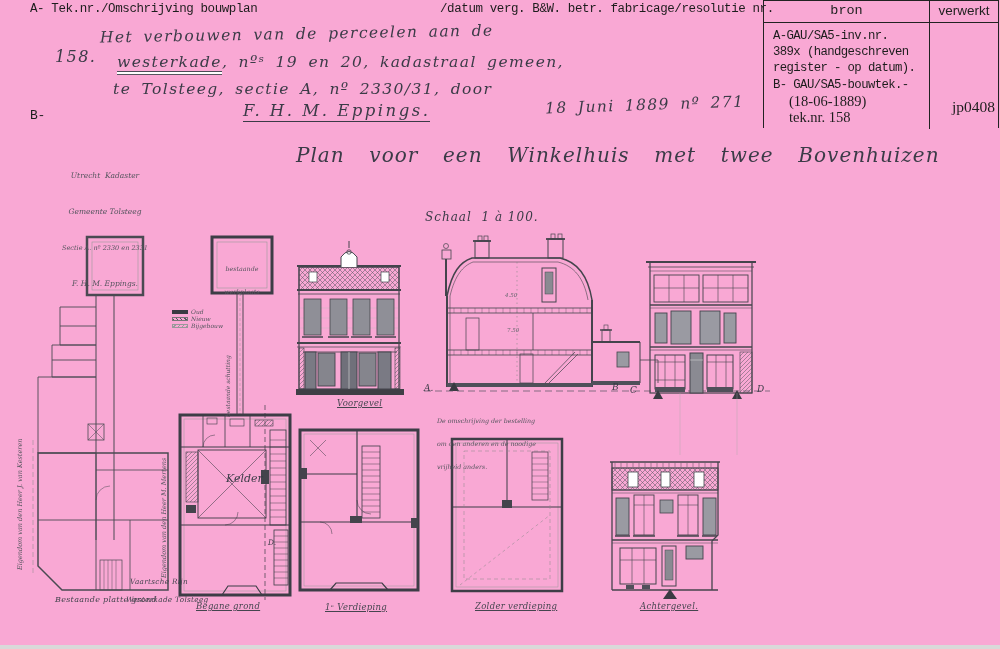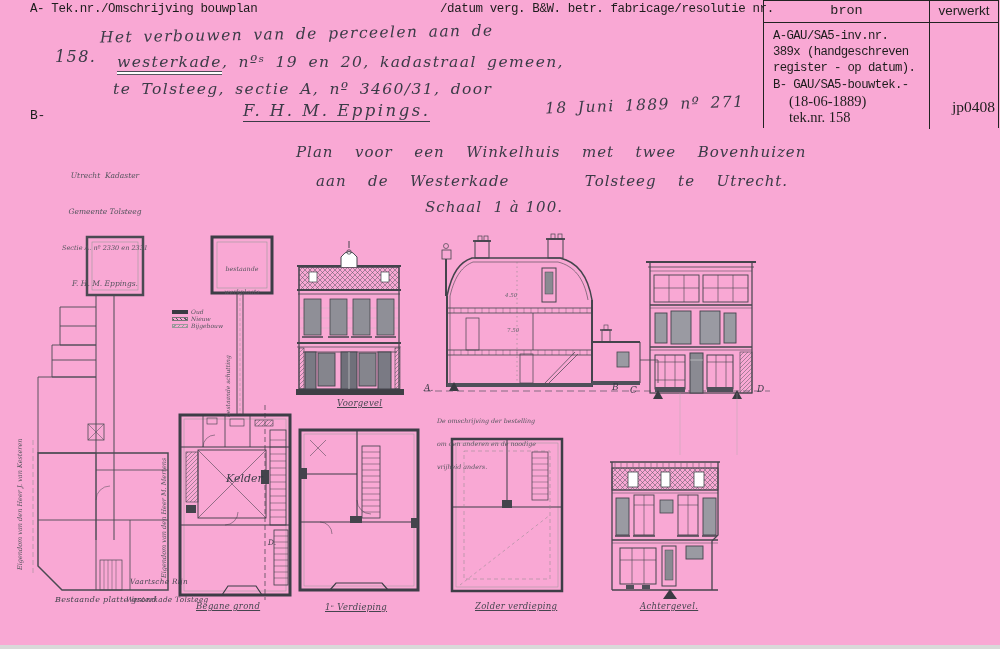--- a/index.html
+++ b/index.html
@@ -3,21 +3,21 @@
 <meta charset="utf-8">
 <style>
   * { margin:0; padding:0; box-sizing:border-box; }
   html,body { width:1000px; height:649px; }
   body { background:#d9d9d9; font-family:"Liberation Sans", sans-serif; }
   .sheet { position:relative; width:1000px; height:645px; background:#f9a8d4; overflow:hidden; }
   .abs { position:absolute; }
   .typed { font-family:"Liberation Mono", monospace; font-size:12.5px; color:#1d1d1d; letter-spacing:-0.4px; white-space:pre; }
   .hw { font-family:"DejaVu Serif", serif; font-style:italic; color:#3b3b47; white-space:pre; }
   .hw-entry { font-size:15.5px; letter-spacing:1.4px; word-spacing:4px; }
-  .hw-title { font-size:15px; letter-spacing:1px; word-spacing:5px;text-align:right; }
+  .hw-title { font-size:20px; letter-spacing:1px; word-spacing:5px;text-align:right; }
   .hw-label { font-size:8.5px; letter-spacing:0.3px; color:#45454f; }
   .hw-tiny { font-size:6.3px; line-height:7.6px; color:#55555e; }
   .u { text-decoration:underline; }
   .dblu { border-bottom:1px solid #4a4a56; box-shadow:0 2px 0 0 #fefefe, 0 3px 0 0 #55555e; }
   .name-u { border-bottom:1.6px solid #3b3b47; padding-bottom:1px; }
   .vtext { position:absolute; writing-mode:vertical-rl; transform:rotate(180deg);
            font-family:"DejaVu Serif", serif; font-style:italic; color:#55555e; white-space:pre; }
   
   .reg { left:763px; top:0; width:236px; height:128px; border-left:1.5px solid #222;
          border-right:1.5px solid #222; border-top:1.5px solid #222; }
@@ -289,34 +289,33 @@
       <div class="mono-line">B- GAU/SA5-bouwtek.-</div>
       <div class="serif-line">(18-06-1889)</div>
       <div class="serif-line">tek.nr. 158</div>
     </div>
     <div class="abs serif-line" style="left:172px; top:98px; font-size:15.5px;">jp0408</div>
   </div>
 
   <div class="abs hw hw-entry" style="left:55px; top:27px; font-size:16px;margin-top:20px;">158.</div>
   <div class="abs hw hw-entry" style="left:100px; top:25px; transform:rotate(-1deg);">Het verbouwen van de perceelen aan de</div>
   <div class="abs hw hw-entry" style="left:117px; top:53px;"><span class="dblu">westerkade</span><span>, nºˢ 19 en 20, kadastraal gemeen,</span></div>
-  <div class="abs hw hw-entry" style="left:113px; top:80px;">te Tolsteeg, sectie A, nº 3460/31, door</div>
+  <div class="abs hw hw-entry" style="left:113px; top:80px;">te Tolsteeg, sectie A, nº 2330/31, door</div>
   <div class="abs hw name-u" style="left:243px; top:101px; font-size:16.5px; letter-spacing:2.5px;">F. H. M. Eppings.</div>
   <div class="abs hw hw-entry" style="left:545px; top:96px; transform:rotate(-2deg);">18 Juni 1889 nº 271</div>
 
   <div class="abs hw kad" style="left:45px; top:146px;">
     <div>Utrecht  Kadaster</div>
     <div>Gemeente Tolsteeg</div>
     <div style="font-size:6.5px;">Sectie A. nº 2330 en 2331</div>
     <div>F. H. M. Eppings.</div>
   </div>
 
   <div class="abs hw hw-title" style="left:296px; top:143px;">Plan  voor  een  Winkelhuis  met  twee  Bovenhuizen</div>
-  <div class="abs hw hw-title" style="left:316px; top:172px;">aan  de  Westerkade       Tolsteeg  te  Utrecht.</div>
-  <div class="abs hw" style="left:425px; top:198px; font-size:15px; letter-spacing:1px;">Schaal  1 à 100.</div>
+  <div class="abs hw" style="left:425px; top:210px; font-size:12px; letter-spacing:1px;">Schaal  1 à 100.</div>
 
   <div class="abs" style="left:172px; top:308px;">
     <div class="leg-row">
         <span class="leg-sw sw1"></span>
         <span class="leg-lab">Oud</span>
       </div>
     <div class="leg-row">
         <span class="leg-sw sw2"></span>
         <span class="leg-lab">Nieuw</span>
       </div>

